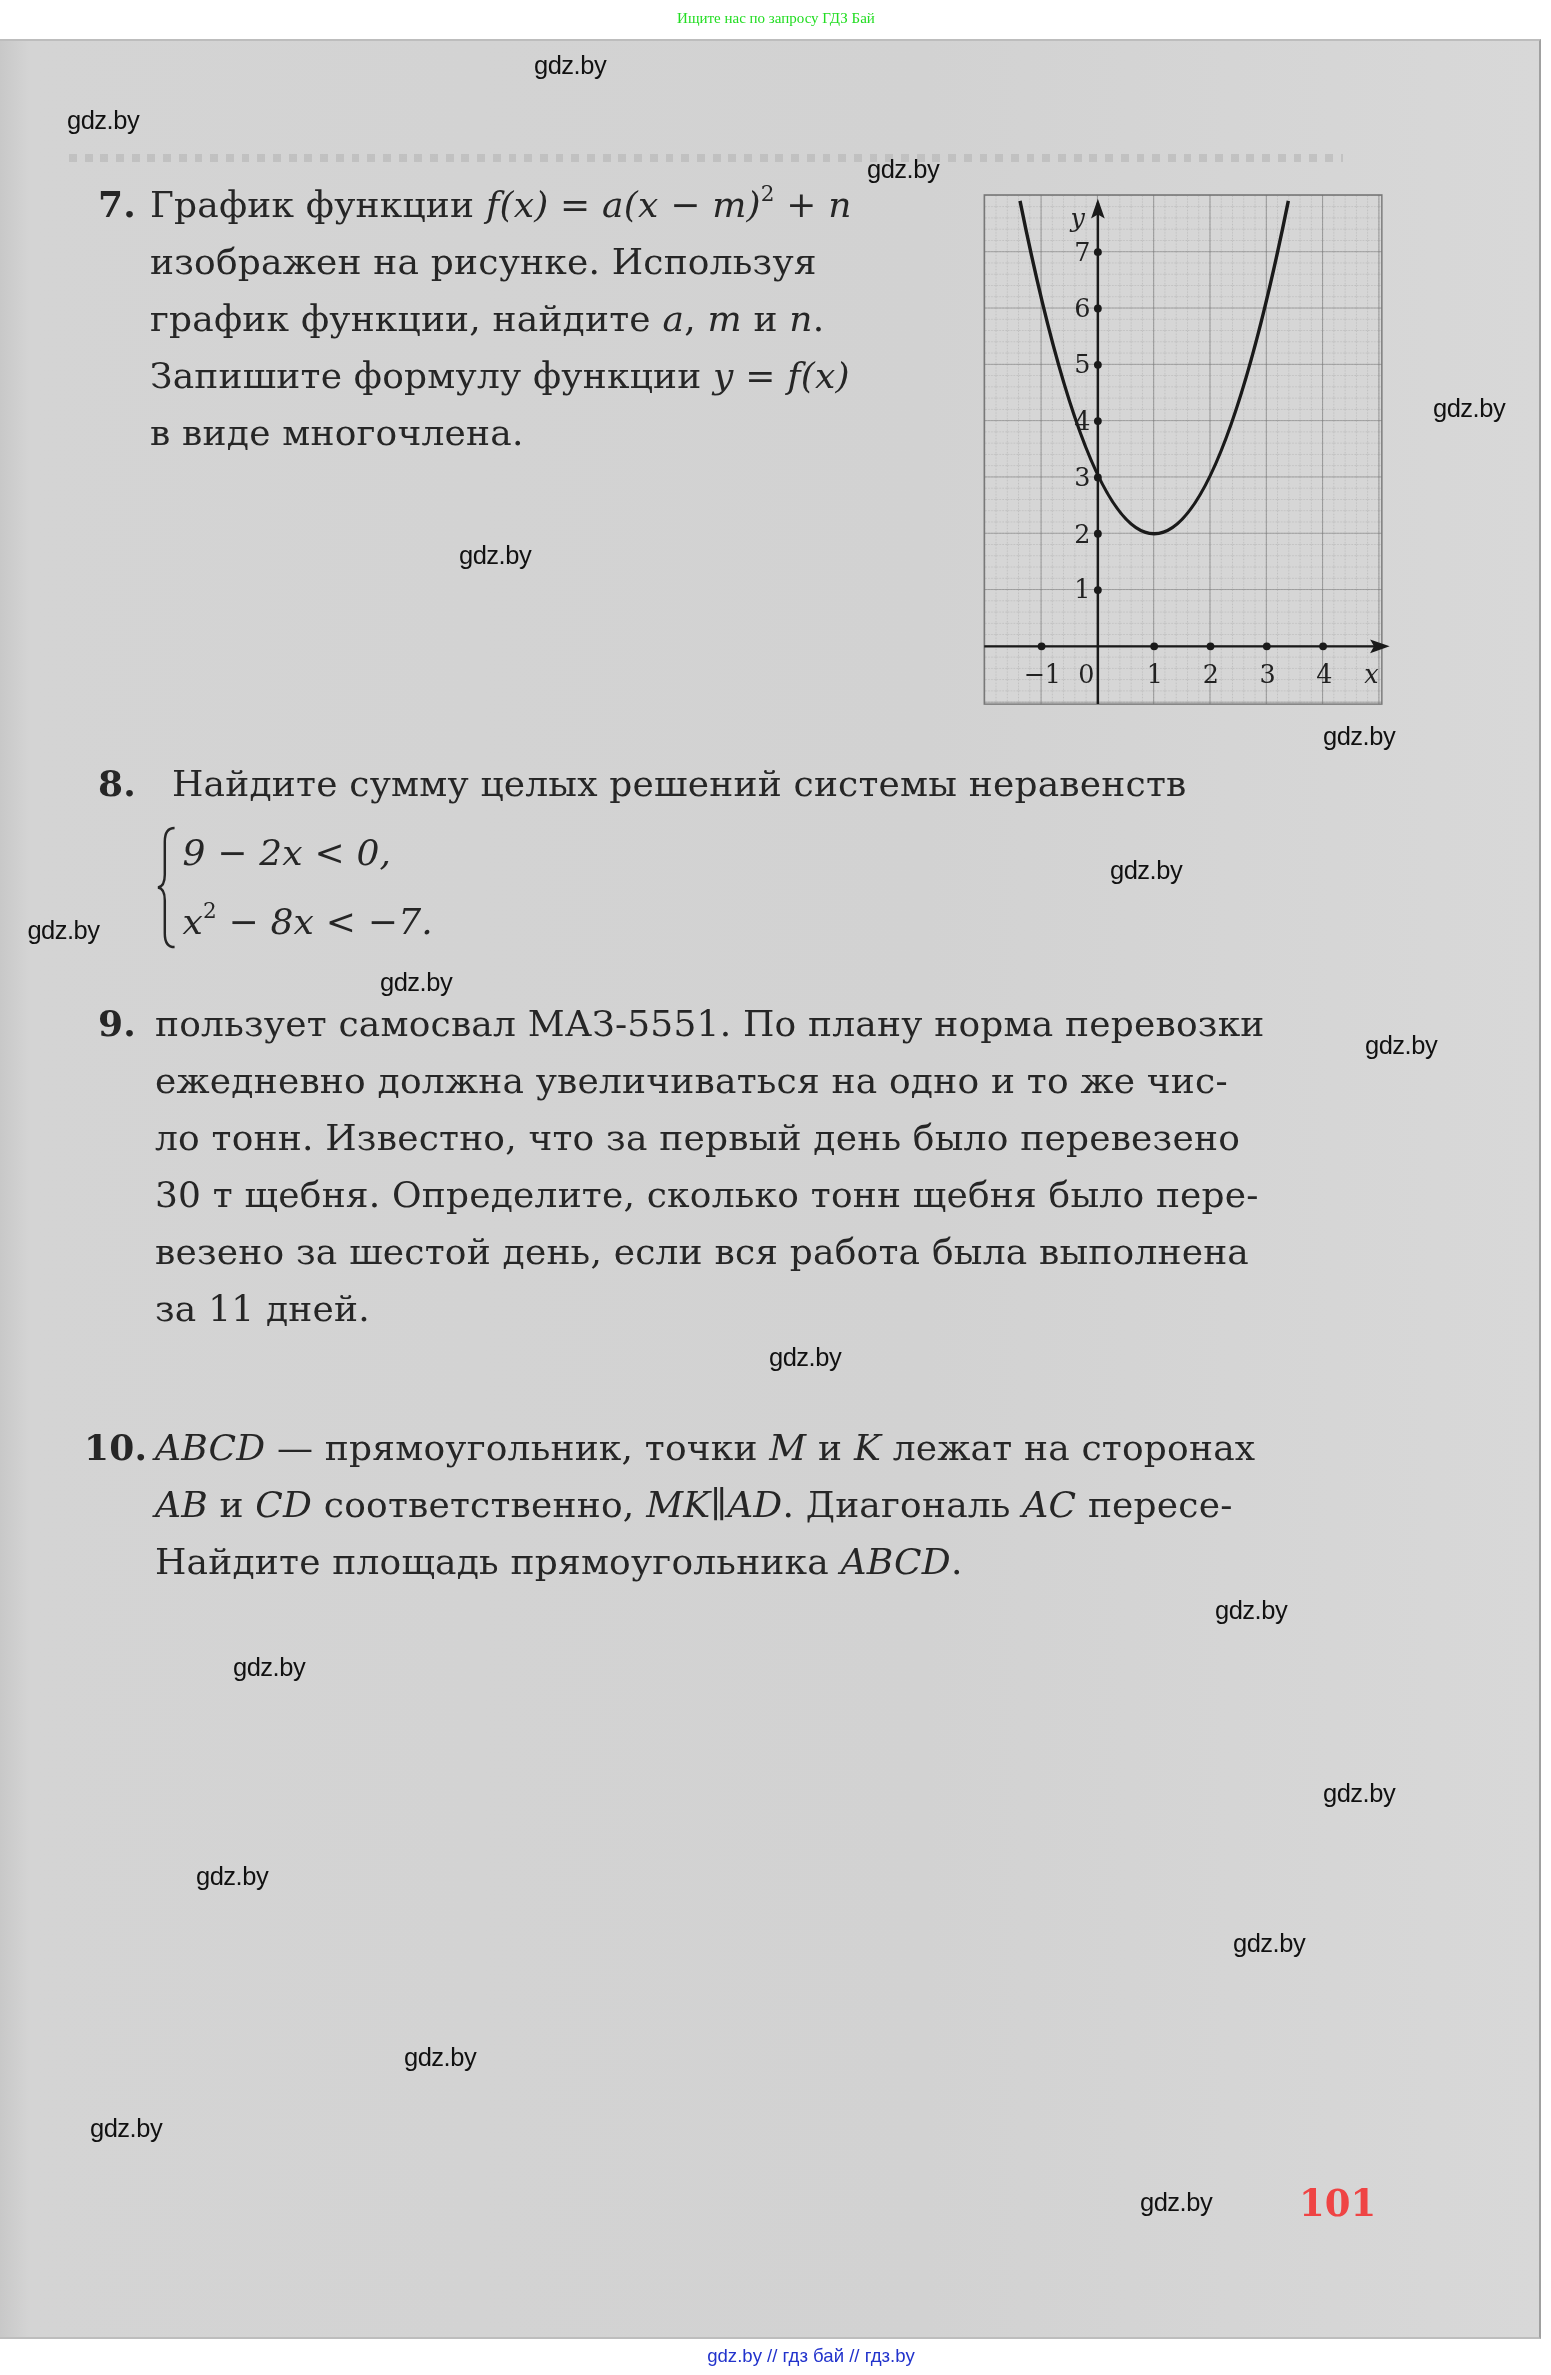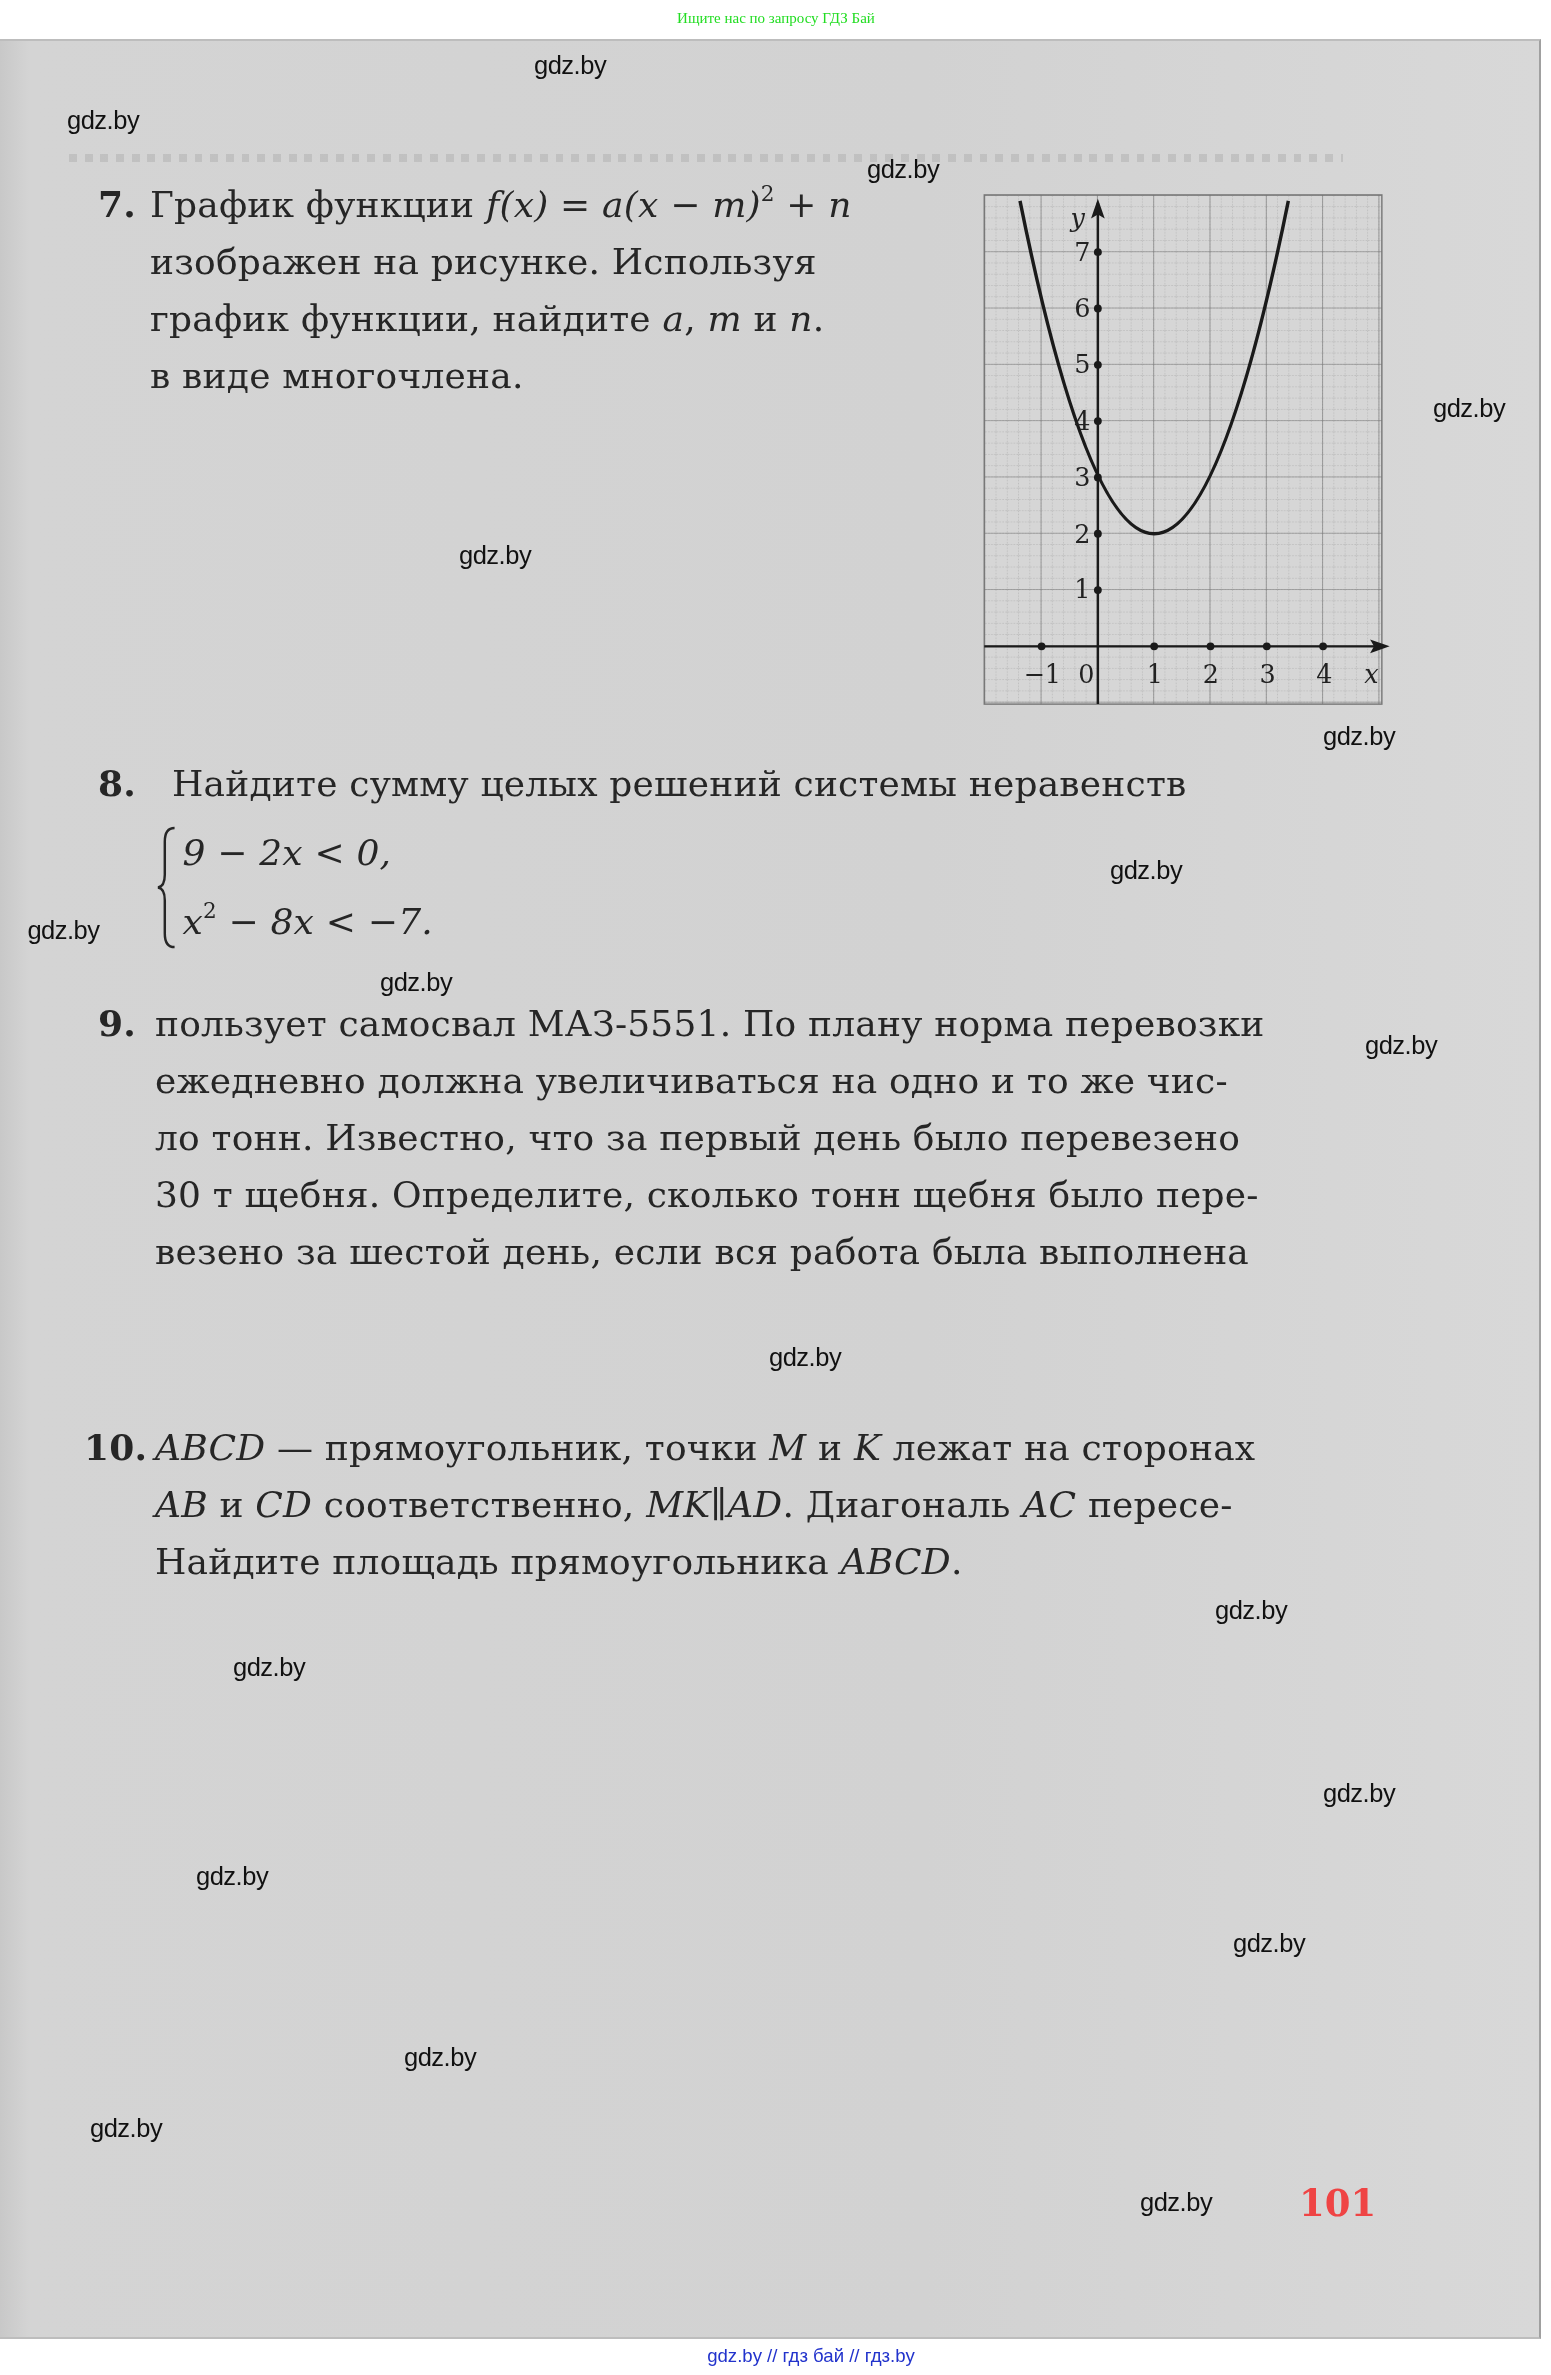--- a/index.html
+++ b/index.html
@@ -77,20 +77,23 @@
 
 <div class="task" id="task7">
   <span class="num">7.</span>
   <div class="body">
     <div class="line">
       <span>График функции </span><i>f(x) = a(x − m)</i><sup>2</sup><i> + n</i>
     </div>
     <div class="line">изображен на рисунке. Используя</div>
     <div class="line">
       <span>график функции, найдите </span><i>a</i><span>, </span><i>m</i><span> и </span><i>n</i><span>.</span>
+    </div>
+    <div class="line">
+      <span>Запишите формулу функции </span><i>y = f(x)</i>
     </div>
     <div class="line">в виде многочлена.</div>
   </div>
 </div>
 
 <svg class="graph" viewBox="0 0 420 530">
   <defs>
     <pattern id="minor" width="11.5" height="11.5" patternUnits="userSpaceOnUse" x="4" y="4">
       <path d="M11.5 0 L0 0 0 11.5" fill="none" stroke="#8a8a8a" stroke-width="0.6" stroke-dasharray="1.5 1.5"></path>
     </pattern>
@@ -155,20 +158,21 @@
 </div>
 
 <div class="task" id="task9">
   <span class="num">9.</span>
   <div class="body">
     <div class="line">пользует самосвал МАЗ-5551. По плану норма перевозки</div>
     <div class="line">ежедневно должна увеличиваться на одно и то же чис-</div>
     <div class="line">ло тонн. Известно, что за первый день было перевезено</div>
     <div class="line">30 т щебня. Определите, сколько тонн щебня было пере-</div>
     <div class="line">везено за шестой день, если вся работа была выполнена</div>
+    <div class="line">за 11 дней.</div>
   </div>
 </div>
 
 <div class="task" id="task10">
   <span class="num">10.</span>
   <div class="body">
     <div class="line">
       <i>ABCD</i><span> — прямоугольник, точки </span><i>M</i><span> и </span><i>K</i><span> лежат на сторонах</span>
     </div>
     <div class="line">

